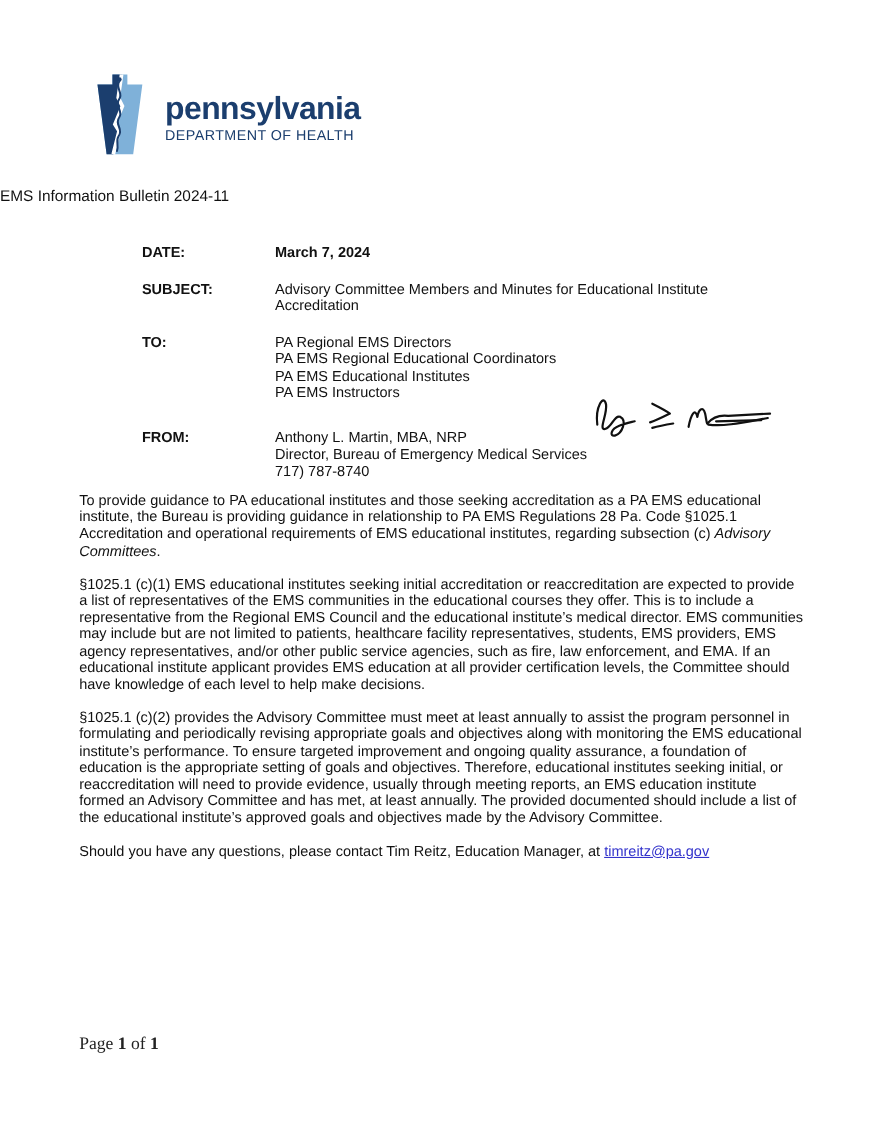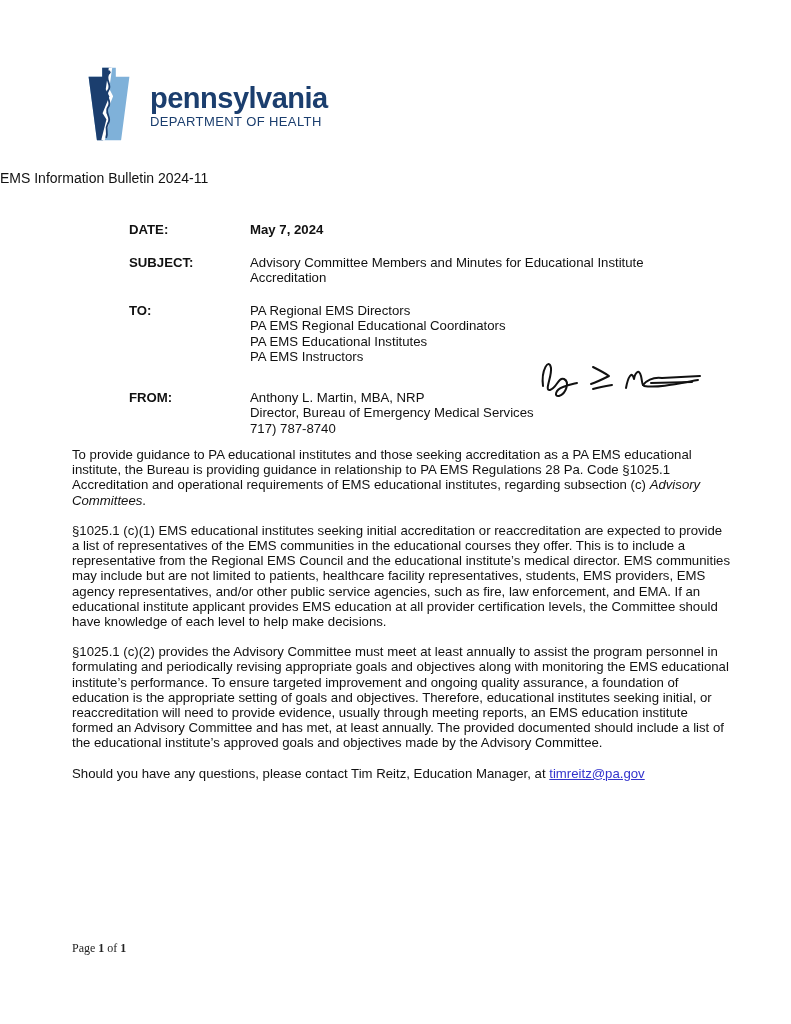--- a/index.html
+++ b/index.html
@@ -84,21 +84,21 @@
   }
   .content p { margin: 0 0 15px 0; }
   .content a { text-decoration: underline; }
 
   
   .footer {
     position: absolute;
     left: 72px;
     top: 941px;
     font-family: "Liberation Serif", serif;
-    font-size: 12px;
+    font-size: 16px;
     color: #222222;
   }
 </style>
 </head>
 <body>
 
 <div class="page">
 
   <div class="logo">
     <span>
@@ -119,21 +119,21 @@
       <div class="brand-dept" style="color:#1b3e6e">DEPARTMENT OF HEALTH</div>
     </div>
   </div>
 
   <div class="bulletin-title">EMS Information Bulletin 2024-11</div>
 
   <div class="meta">
 
     <div class="meta-row">
       <div class="meta-label">DATE:</div>
-      <div class="meta-value bold">May 7, 2024</div>
+      <div class="meta-value bold">March 7, 2024</div>
     </div>
 
     <div class="meta-row">
       <div class="meta-label">SUBJECT:</div>
       <div class="meta-value">Advisory Committee Members and Minutes for Educational Institute Accreditation</div>
     </div>
 
     <div class="meta-row to-row">
       <div class="meta-label">TO:</div>
       <div class="meta-value">

